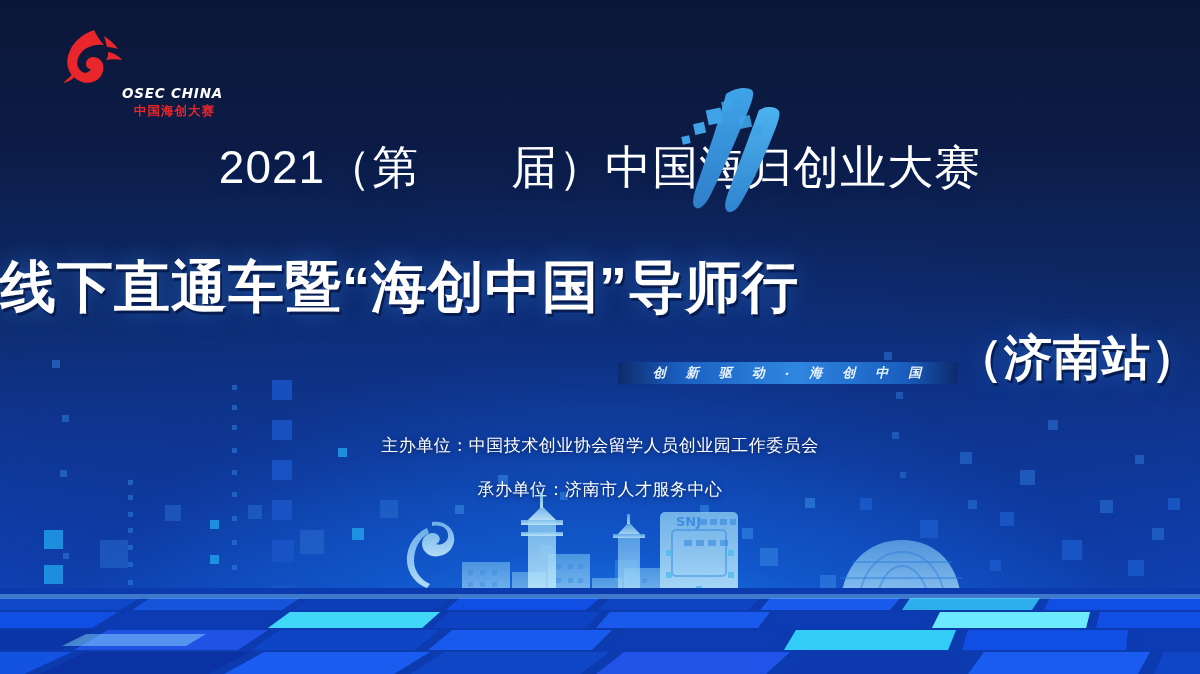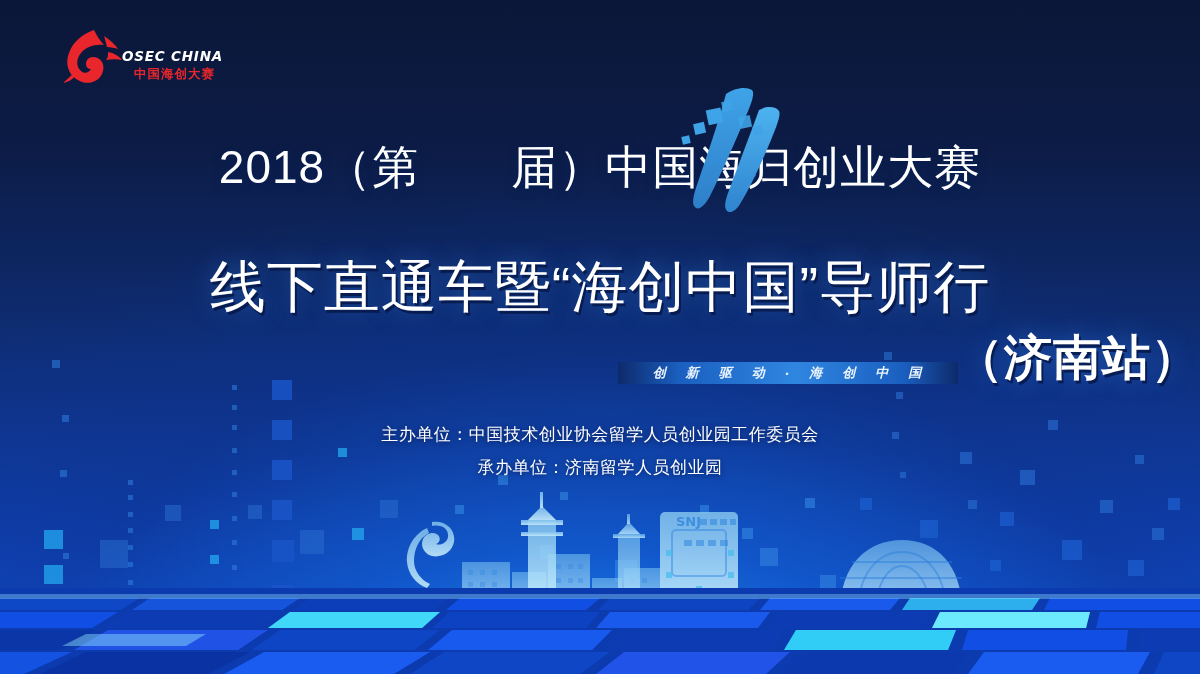--- a/index.html
+++ b/index.html
@@ -19,21 +19,21 @@
   
   .deco{position:absolute;top:0;left:0;width:100%;height:100%;pointer-events:none;}
 
   
   #logo{position:absolute;left:60px;top:28px;width:150px;height:62px;}
   #logo .flame{position:absolute;left:0;top:0;width:62px;height:56px;}
   #logo .ltext{position:absolute;left:62px;top:22px;width:90px;}
   #logo .lat{
     font-family:"DejaVu Sans",sans-serif;
     font-style:italic;font-weight:bold;font-size:13.5px;letter-spacing:.8px;
-    color:#ffffff;line-height:1;white-space:nowrap;
+    color:#ffffff;line-height:1;white-space:nowrap;margin-top:37px;
   }
   #logo .lcn{
     font-size:12.5px;font-weight:bold;color:#e8262b;letter-spacing:1px;
     line-height:1;margin-top:4px;white-space:nowrap;margin-left:12px;
   }
 
   
   #titleblock{position:absolute;left:0;top:140px;width:100%;text-align:center;}
   #line1{
     position:relative;display:inline-block;
@@ -55,35 +55,36 @@
   #banner .bt{
     position:absolute;inset:0;
     display:flex;align-items:center;justify-content:center;gap:18px;
     font-family:"DejaVu Serif","Liberation Serif",serif;
     font-size:13px;color:#eaf4ff;font-style:italic;font-weight:bold;
     letter-spacing:2px;
   }
 
   
   #headline{
-    position:absolute;left:0;top:256px;width:100%;text-align:center;
-    font-size:56px;font-weight:normal;color:#fff;letter-spacing:1px;line-height:1.12;
+    position:absolute;left:0;top:256px;width:100%;text-align:left;
+    font-size:56px;font-weight:bold;color:#fff;letter-spacing:1px;line-height:1.12;
     text-shadow:2px 3px 0 rgba(6,24,72,.85), 0 0 24px rgba(60,150,255,.45);
   }
   #subline{
     position:absolute;left:0;top:332px;width:100%;text-align:right;
     font-size:48px;font-weight:bold;color:#fff;letter-spacing:1px;line-height:1.1;
     text-shadow:2px 3px 0 rgba(6,24,72,.85), 0 0 24px rgba(60,150,255,.45);
   }
 
   
   #orgs{position:absolute;left:0;top:418px;width:100%;text-align:center;}
   #orgs .org{
     font-size:17px;color:#ffffff;line-height:1.95;letter-spacing:.5px;
     text-shadow:0 1px 5px rgba(0,20,70,.8);
+    margin-top:11px;
   }
 
   
   #cityglow{
     position:absolute;left:50%;bottom:54px;transform:translateX(-50%);
     width:760px;height:26px;
     background:radial-gradient(ellipse at 50% 50%, rgba(190,255,255,.95) 0%, rgba(90,220,255,.55) 35%, rgba(40,150,255,0) 72%);
     filter:blur(3px);
   }
   #skyline{position:absolute;left:0;bottom:52px;width:100%;height:130px;}
@@ -198,21 +199,21 @@
       <path d="M15 48 C12 52 8 54 3 55 C7 51 11 48 15 44 Z" fill="#e8262b"></path>
     </svg>
     <div class="ltext">
       <div class="lat">OSEC CHINA</div>
       <div class="lcn">中国海创大赛</div>
     </div>
   </div>
 
   <div id="titleblock">
     <div id="line1">
-      <span class="seg">2018</span><span class="seg">（第</span><span class="romanwrap"></span><span class="seg">届）</span><span class="seg">中国海归创业大赛</span>
+      <span class="seg">2021</span><span class="seg">（第</span><span class="romanwrap"></span><span class="seg">届）</span><span class="seg">中国海归创业大赛</span>
 
       <svg id="roman" viewBox="0 0 120 130">
         <defs>
           <linearGradient id="bg1" x1="0" y1="0" x2="0" y2="1">
             <stop offset="0" stop-color="#3fa3e8"></stop>
             <stop offset="1" stop-color="#2e7fc9"></stop>
           </linearGradient>
           <linearGradient id="bg2" x1="0" y1="0" x2="0" y2="1">
             <stop offset="0" stop-color="#4db2ef"></stop>
             <stop offset="1" stop-color="#2f84cf"></stop>
@@ -244,21 +245,21 @@
         <span>国</span>
       </div>
     </div>
   </div>
 
   <div id="headline">线下直通车暨“海创中国”导师行</div>
   <div id="subline">（济南站）</div>
 
   <div id="orgs">
     <div class="org">主办单位：中国技术创业协会留学人员创业园工作委员会</div>
-    <div class="org">承办单位：济南留学人员创业园</div>
+    <div class="org">承办单位：济南市人才服务中心</div>
   </div>
 
   <div id="cityglow"></div>
 
   <svg id="skyline" viewBox="0 0 1200 130" preserveAspectRatio="none">
     <defs>
       <linearGradient id="bl" x1="0" y1="0" x2="0" y2="1">
         <stop offset="0" stop-color="#8ccdf2" stop-opacity=".85"></stop>
         <stop offset="1" stop-color="#cdf2ff" stop-opacity=".95"></stop>
       </linearGradient>

